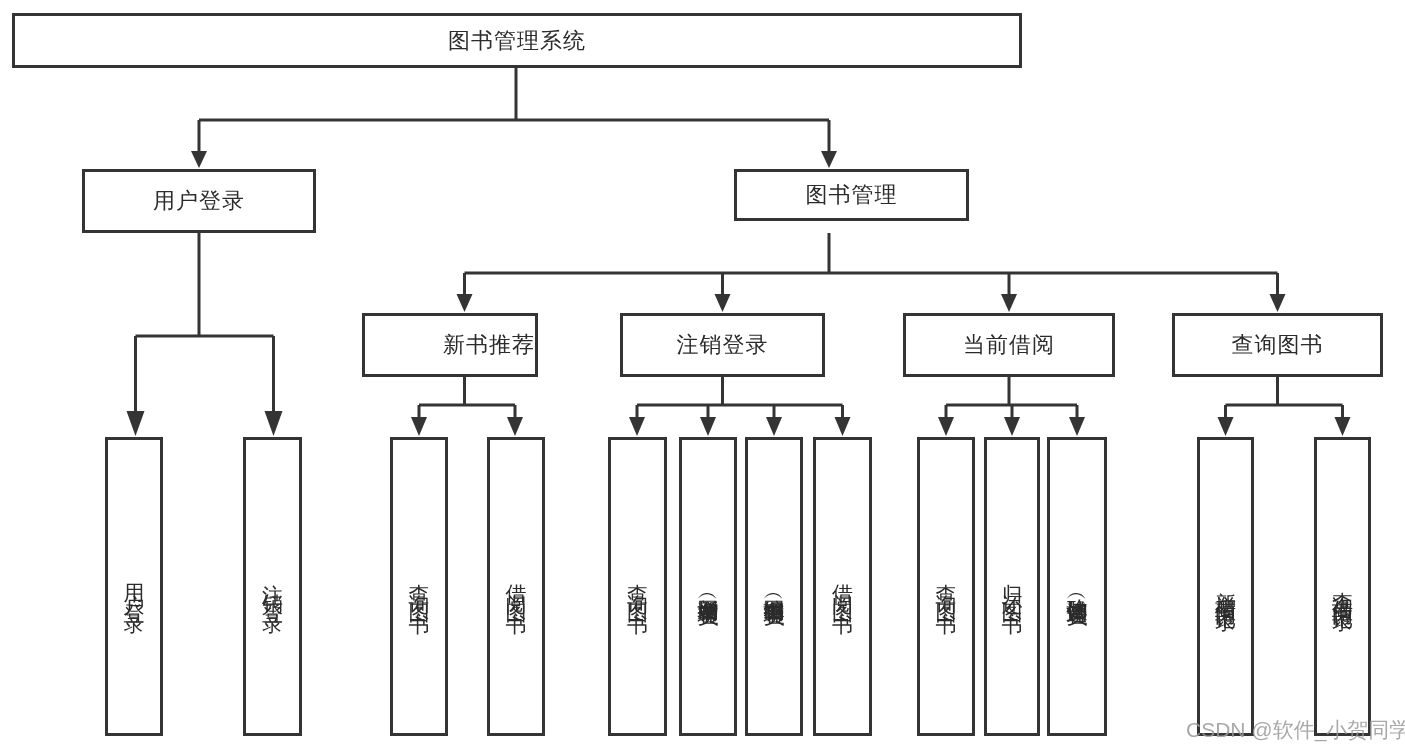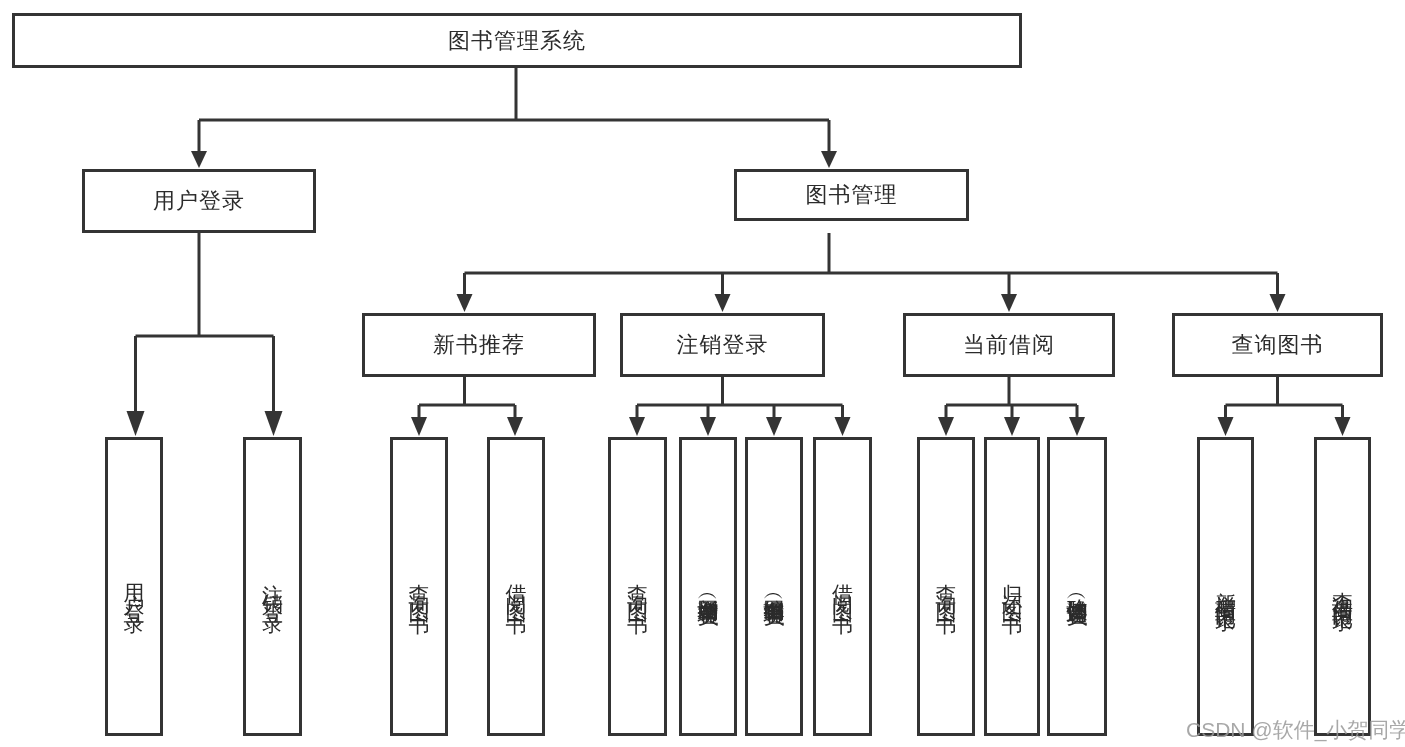--- a/index.html
+++ b/index.html
@@ -28,21 +28,21 @@
     writing-mode: vertical-rl;
     text-orientation: mixed;
     font-size: 21px;
     line-height: 1.05;
     white-space: nowrap;
   }
   
   .n-root { left: 12px;  top: 13px;  width: 1010px; height: 55px; }
   .n-l2a  { left: 82px;  top: 169px; width: 234px;  height: 64px; }
   .n-l2b  { left: 712px; top: 169px; width: 235px;  height: 52px; margin-left: 22px; }
-  .n-l3a  { left: 362px; top: 313px; width: 234px;  height: 64px; }
+  .n-l3a  { left: 362px; top: 313px; width: 176px;  height: 64px; justify-content: flex-end; }
   .n-l3b  { left: 620px; top: 313px; width: 205px;  height: 64px; }
   .n-l3c  { left: 903px; top: 313px; width: 212px;  height: 64px; }
   .n-l3d  { left: 1172px;top: 313px; width: 211px;  height: 64px; }
   
   .n-g1a { left: 105px;  width: 58px; }
   .n-g1b { left: 243px;  width: 59px; }
   .n-g2a { left: 390px;  width: 58px; }
   .n-g2b { left: 487px;  width: 58px; }
   .n-g3a { left: 608px;  width: 59px; }
   .n-g3b { left: 679px;  width: 58px; }

